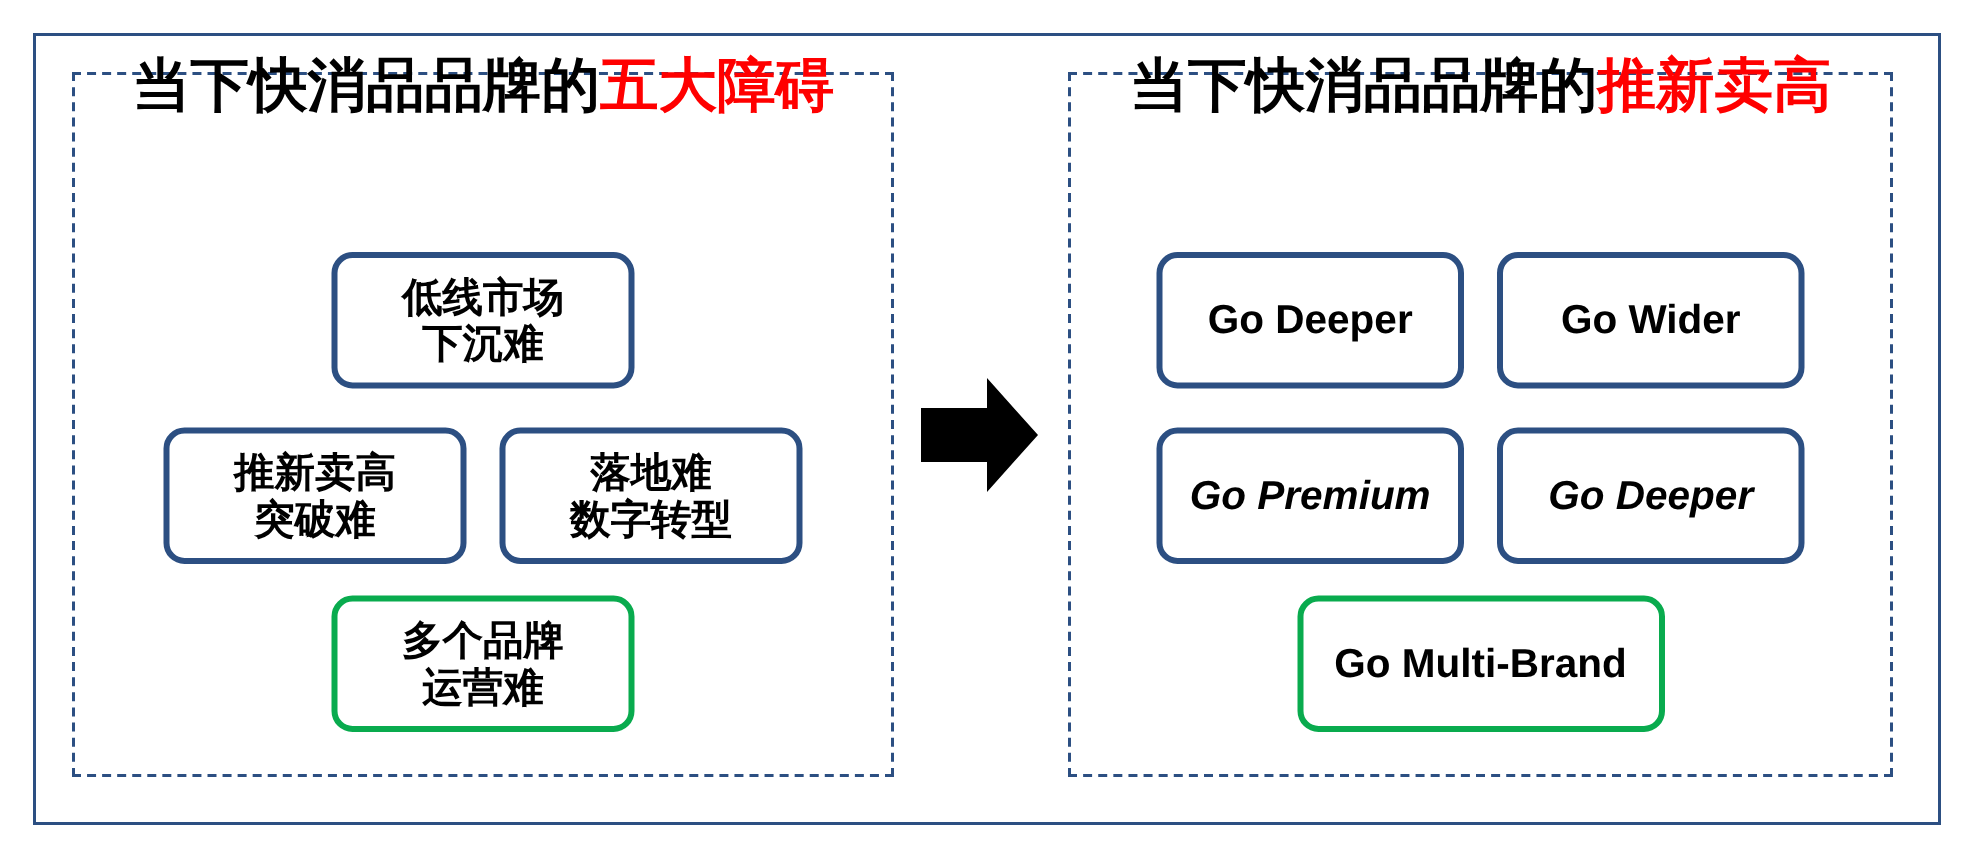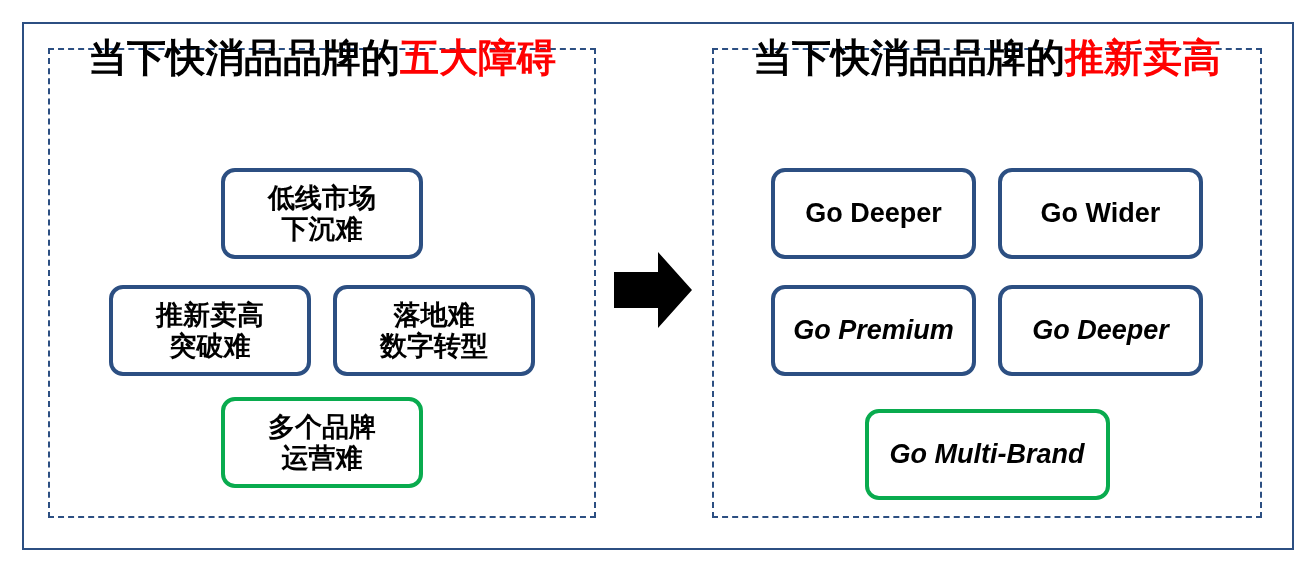--- a/index.html
+++ b/index.html
@@ -108,21 +108,21 @@
   .en-box.wide {
     width: 245px;
   }
 
   #obstacles-row1 { left: 48px; top: 168px; width: 548px; gap: 22px; }
   #obstacles-row2 { left: 48px; top: 285px; width: 548px; gap: 22px; }
   #obstacles-row3 { left: 48px; top: 397px; width: 548px; }
 
   #opps-row1 { left: 712px; top: 168px; width: 550px; gap: 22px; }
   #opps-row2 { left: 712px; top: 285px; width: 550px; gap: 22px; font-style: italic; }
-  #opps-row3 { left: 712px; top: 409px; width: 550px; font-style: italic; }
+  #opps-row3 { left: 712px; top: 397px; width: 550px; }
 
   .line2 { display: block; }
 
   
   #flow-arrow {
     position: absolute;
     left: 614px;
     top: 252px;
     width: 78px;
     height: 76px;

